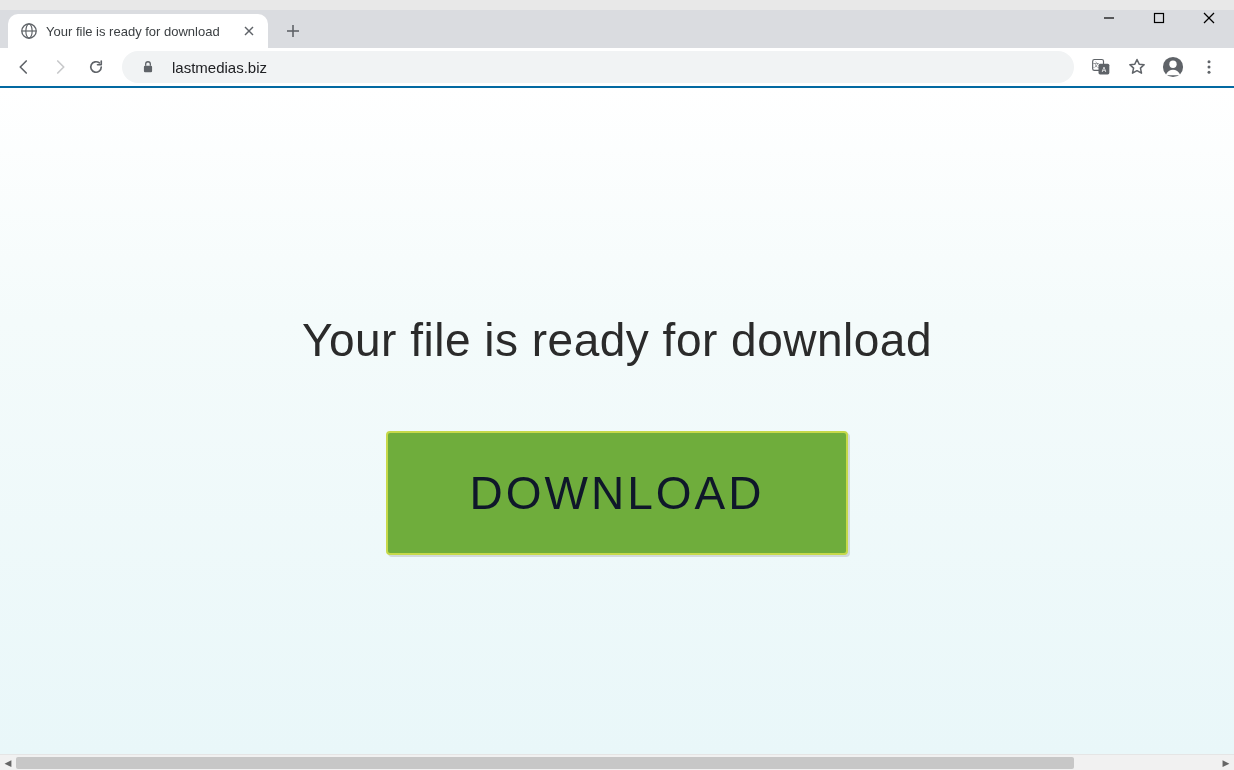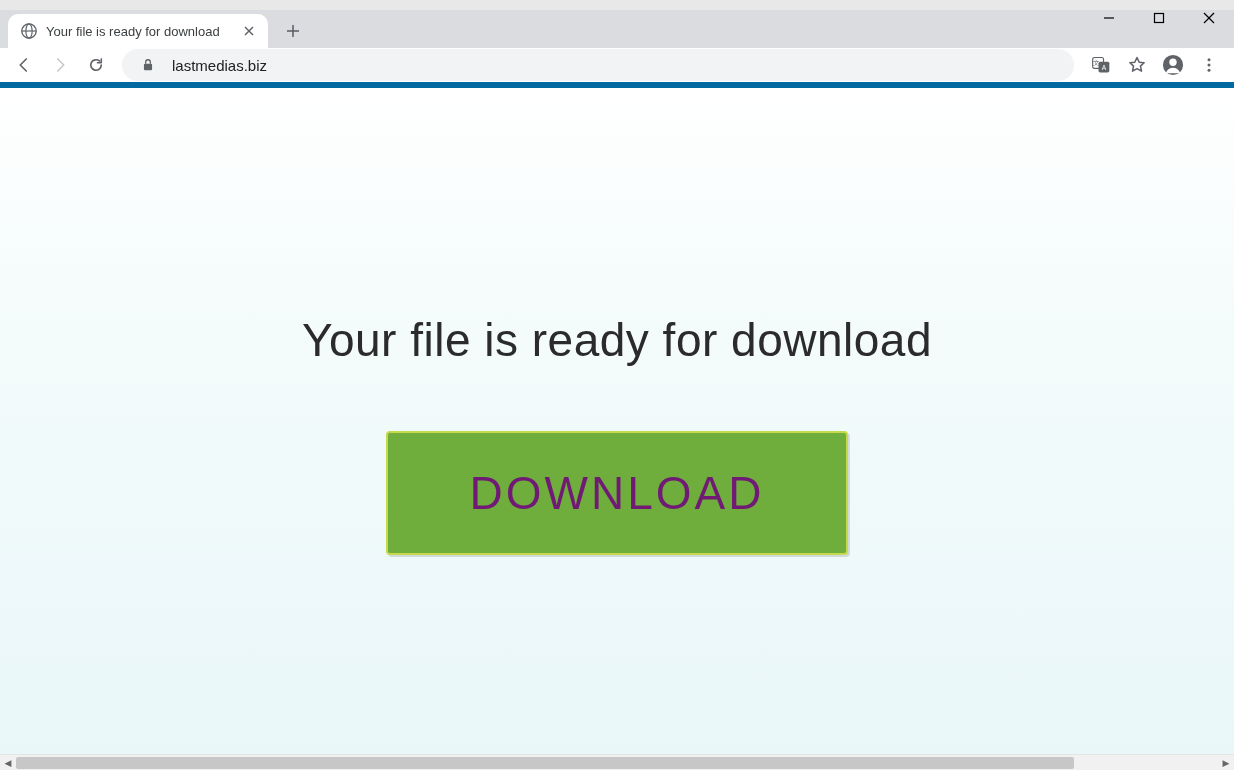--- a/index.html
+++ b/index.html
@@ -71,21 +71,21 @@
     display: flex; align-items: center; justify-content: center;
     margin-left: 10px;
     margin-bottom: 2px;
     cursor: pointer;
   }
 
   
   .toolbar {
     height: 40px;
     background: #fff;
-    border-bottom: 6px solid #0369a1;
+    border-bottom: 2px solid #0369a1;
     display: flex;
     align-items: center;
     padding: 0 8px;
     gap: 4px;
   }
   .nav-btn {
     width: 32px; height: 32px;
     display: flex; align-items: center; justify-content: center;
     border-radius: 50%;
     cursor: pointer;
@@ -144,21 +144,21 @@
     letter-spacing: 0.5px;
   }
   .download-btn {
     margin-top: 64px;
     width: 462px;
     height: 124px;
     background: #6fad3c;
     border: 2px solid #c6d94a;
     border-radius: 4px;
     box-shadow: 2px 2px 0 rgba(0,0,0,0.12);
-    color: #701a75;
+    color: #0f172a;
     font-size: 46px;
     font-weight: 400;
     letter-spacing: 3px;
     display: flex;
     align-items: center;
     justify-content: center;
     cursor: pointer;
   }
 
   

